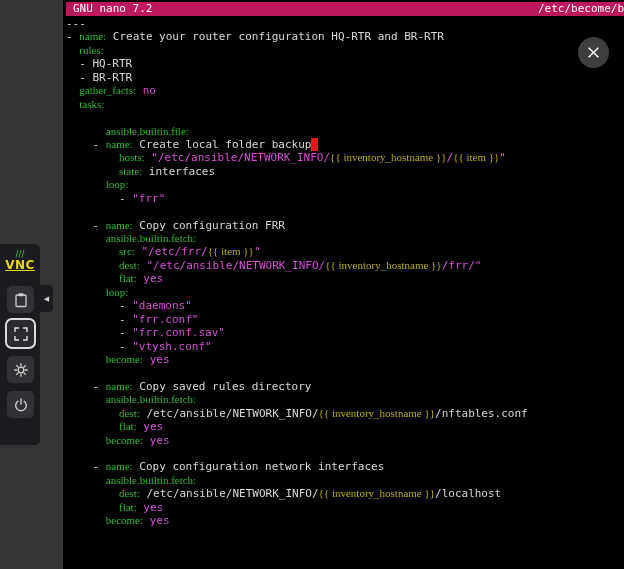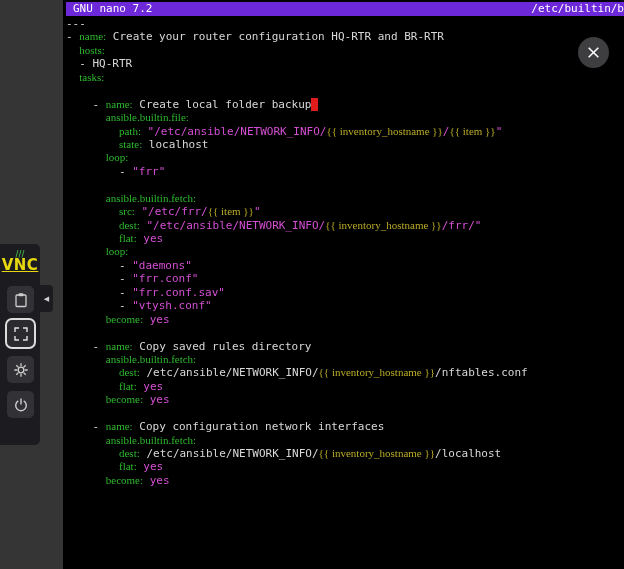--- a/index.html
+++ b/index.html
@@ -5,21 +5,21 @@
   html,body{margin:0;padding:0;}
   body{
     width:624px;height:569px;overflow:hidden;position:relative;
     background:#353535;
     font-family:"DejaVu Sans Mono", monospace;
   }
   
   .terminal{position:absolute;left:63px;top:0;right:0;bottom:0;background:#000;}
   .titlebar{
     position:absolute;left:3px;right:0;top:2px;height:14px;
-    background:#6d28d9;color:#ffffff;font-size:11px;line-height:14px;
+    background:#be185d;color:#ffffff;font-size:11px;line-height:14px;
     overflow:hidden;white-space:nowrap;
   }
   .titlebar .app{position:absolute;left:7px;}
   .titlebar .path{position:absolute;right:0;}
   .editor{
     position:absolute;left:3px;top:17px;right:0;bottom:0;
     font-size:11px;cursor:text;overflow:hidden;
   }
   .line{height:13.45px;line-height:13.45px;white-space:pre;}
   .tok-t{color:#d8d8d8;}
@@ -33,57 +33,60 @@
     background:#3e3e40;display:flex;align-items:center;justify-content:center;cursor:pointer;
   }
   
   .vnc-bar{
     position:absolute;left:0;top:244px;width:40px;height:201px;
     background:#1c1c20;border-radius:0 5px 5px 0;
   }
   .vnc-logo{position:absolute;left:0;top:7px;width:40px;text-align:center;
     font-family:"DejaVu Sans", sans-serif;}
   .logo-green{display:block;color:#45b649;font-size:8px;line-height:8px;font-weight:bold;}
-  .logo-text{display:block;color:#e6d70e;font-weight:bold;font-size:15px;line-height:12px;letter-spacing:.5px;text-decoration:underline;}
+  .logo-text{display:block;color:#e6d70e;font-weight:bold;font-size:12px;line-height:12px;letter-spacing:.5px;text-decoration:underline;}
   .vnc-btn{
     position:absolute;left:7px;width:27px;height:27px;border-radius:5px;
     background:#323236;display:flex;align-items:center;justify-content:center;cursor:pointer;
   }
   .vnc-btn.active{outline:2px solid #dcdcdc;background:#2b2b2f;}
   .btn-1{top:42px;} .btn-2{top:76px;} .btn-3{top:112px;} .btn-4{top:147px;}
   .vnc-handle{
     position:absolute;left:40px;top:285px;width:13px;height:27px;
     background:#1c1c20;border-radius:0 4px 4px 0;color:#cfcfcf;font-size:7px;
     display:flex;align-items:center;justify-content:center;cursor:pointer;
     font-family:"DejaVu Sans", sans-serif;
   }
   .icon{display:flex;align-items:center;justify-content:center;}
 </style>
 </head>
 <body>
 
 <div class="terminal">
   <div class="titlebar">
     <span class="app">GNU nano 7.2</span>
-    <span class="path">/etc/builtin/b</span>
+    <span class="path">/etc/become/b</span>
   </div>
   <div class="editor">
       <div class="line"><span class="tok-t">---</span></div>
       <div class="line"><span class="tok-t">- </span><span class="tok-k">name:</span><span class="tok-t"> Create your router configuration HQ-RTR and BR-RTR</span></div>
-      <div class="line"><span class="tok-t">  </span><span class="tok-k">hosts:</span></div>
+      <div class="line"><span class="tok-t">  </span><span class="tok-k">rules:</span></div>
       <div class="line"><span class="tok-t">  - HQ-RTR</span></div>
+      <div class="line"><span class="tok-t">  - BR-RTR</span></div>
+      <div class="line"><span class="tok-t">  </span><span class="tok-k">gather_facts:</span><span class="tok-t"> </span><span class="tok-s">no</span></div>
       <div class="line"><span class="tok-t">  </span><span class="tok-k">tasks:</span></div>
       <div class="line"></div>
+      <div class="line"><span class="tok-t">      </span><span class="tok-k">ansible.builtin.file:</span></div>
       <div class="line"><span class="tok-t">    - </span><span class="tok-k">name:</span><span class="tok-t"> Create local folder backup</span><span class="tok-cur"> </span></div>
-      <div class="line"><span class="tok-t">      </span><span class="tok-k">ansible.builtin.file:</span></div>
-      <div class="line"><span class="tok-t">        </span><span class="tok-k">path:</span><span class="tok-t"> </span><span class="tok-s">"/etc/ansible/NETWORK_INFO/</span><span class="tok-j">{{ inventory_hostname }}</span><span class="tok-s">/</span><span class="tok-j">{{ item }}</span><span class="tok-s">"</span></div>
-      <div class="line"><span class="tok-t">        </span><span class="tok-k">state:</span><span class="tok-t"> localhost</span></div>
+      <div class="line"><span class="tok-t">        </span><span class="tok-k">hosts:</span><span class="tok-t"> </span><span class="tok-s">"/etc/ansible/NETWORK_INFO/</span><span class="tok-j">{{ inventory_hostname }}</span><span class="tok-s">/</span><span class="tok-j">{{ item }}</span><span class="tok-s">"</span></div>
+      <div class="line"><span class="tok-t">        </span><span class="tok-k">state:</span><span class="tok-t"> interfaces</span></div>
       <div class="line"><span class="tok-t">      </span><span class="tok-k">loop:</span></div>
       <div class="line"><span class="tok-t">        - </span><span class="tok-s">"frr"</span></div>
       <div class="line"></div>
+      <div class="line"><span class="tok-t">    - </span><span class="tok-k">name:</span><span class="tok-t"> Copy configuration FRR</span></div>
       <div class="line"><span class="tok-t">      </span><span class="tok-k">ansible.builtin.fetch:</span></div>
       <div class="line"><span class="tok-t">        </span><span class="tok-k">src:</span><span class="tok-t"> </span><span class="tok-s">"/etc/frr/</span><span class="tok-j">{{ item }}</span><span class="tok-s">"</span></div>
       <div class="line"><span class="tok-t">        </span><span class="tok-k">dest:</span><span class="tok-t"> </span><span class="tok-s">"/etc/ansible/NETWORK_INFO/</span><span class="tok-j">{{ inventory_hostname }}</span><span class="tok-s">/frr/"</span></div>
       <div class="line"><span class="tok-t">        </span><span class="tok-k">flat:</span><span class="tok-t"> </span><span class="tok-s">yes</span></div>
       <div class="line"><span class="tok-t">      </span><span class="tok-k">loop:</span></div>
       <div class="line"><span class="tok-t">        - </span><span class="tok-s">"daemons"</span></div>
       <div class="line"><span class="tok-t">        - </span><span class="tok-s">"frr.conf"</span></div>
       <div class="line"><span class="tok-t">        - </span><span class="tok-s">"frr.conf.sav"</span></div>
       <div class="line"><span class="tok-t">        - </span><span class="tok-s">"vtysh.conf"</span></div>
       <div class="line"><span class="tok-t">      </span><span class="tok-k">become:</span><span class="tok-t"> </span><span class="tok-s">yes</span></div>

